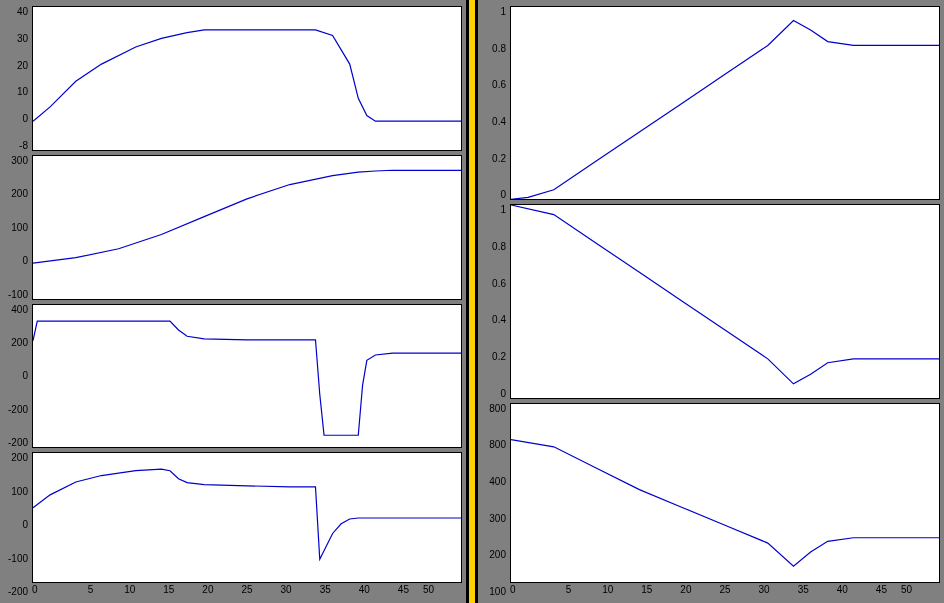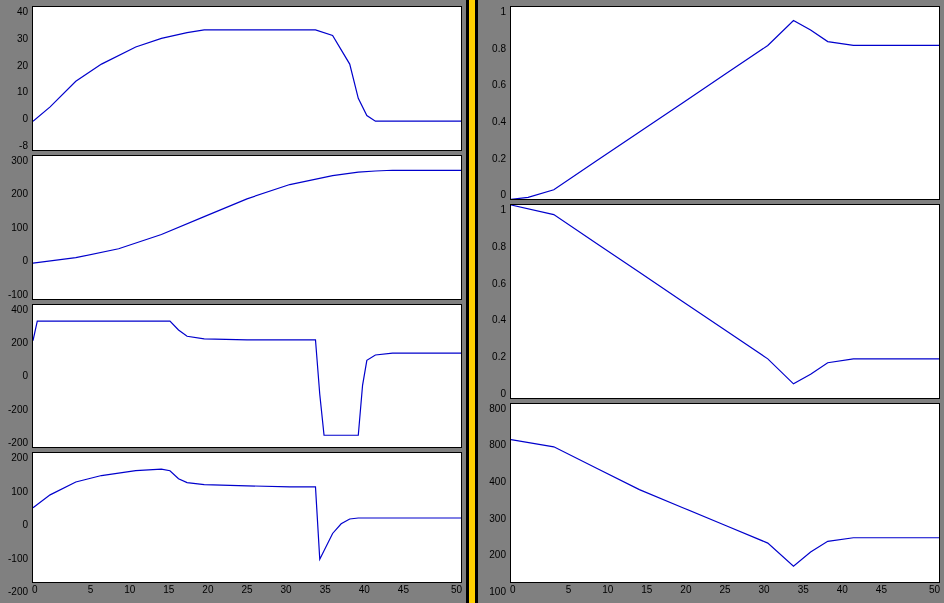--- a/index.html
+++ b/index.html
@@ -63,21 +63,21 @@
   .xaxis {
     height: 14px;
     display: flex;
     justify-content: space-between;
     color: #000;
     font-size: 10px;
     padding: 1px 0 0 0;
   }
   .xaxis span { flex: 1; text-align: center; }
   .xaxis span:first-child { text-align: left; }
-  .xaxis span:last-child { text-align: right; }
+  .xaxis span:last-child { text-align: left; }
 </style>
 </head>
 <body>
 
 <div class="col col-left">
     <div class="panel">
       <div class="yaxis">
         <span>40</span>
         <span>30</span>
         <span>20</span>

